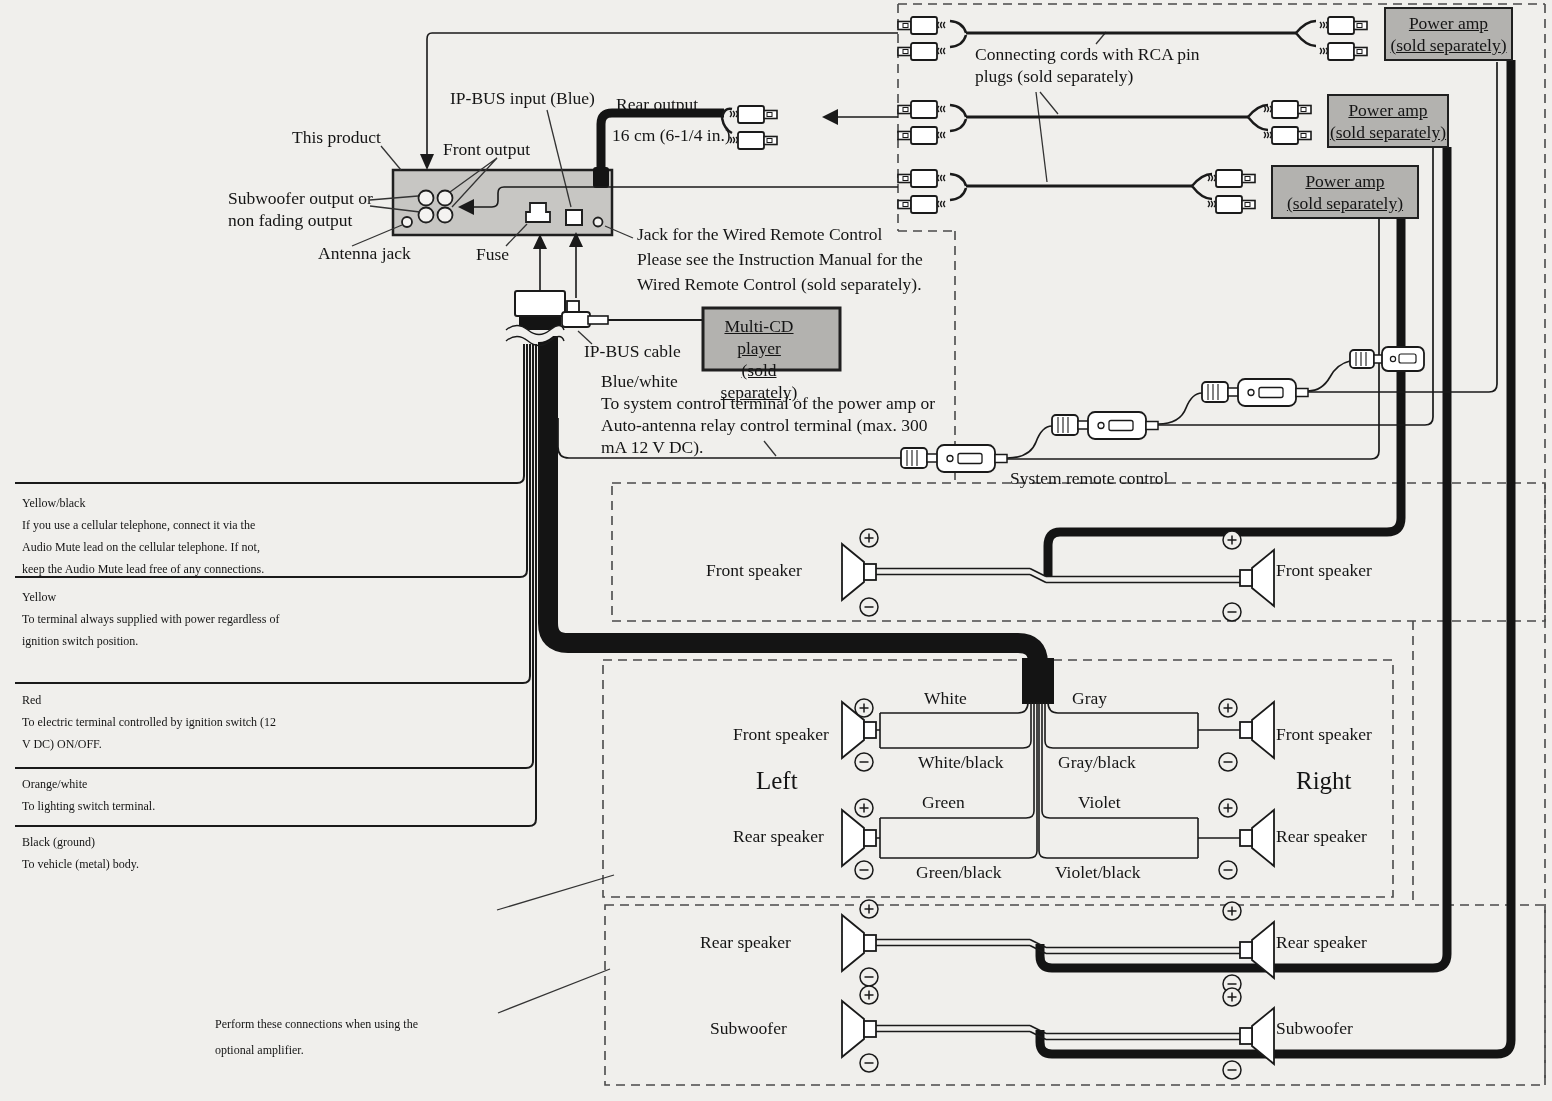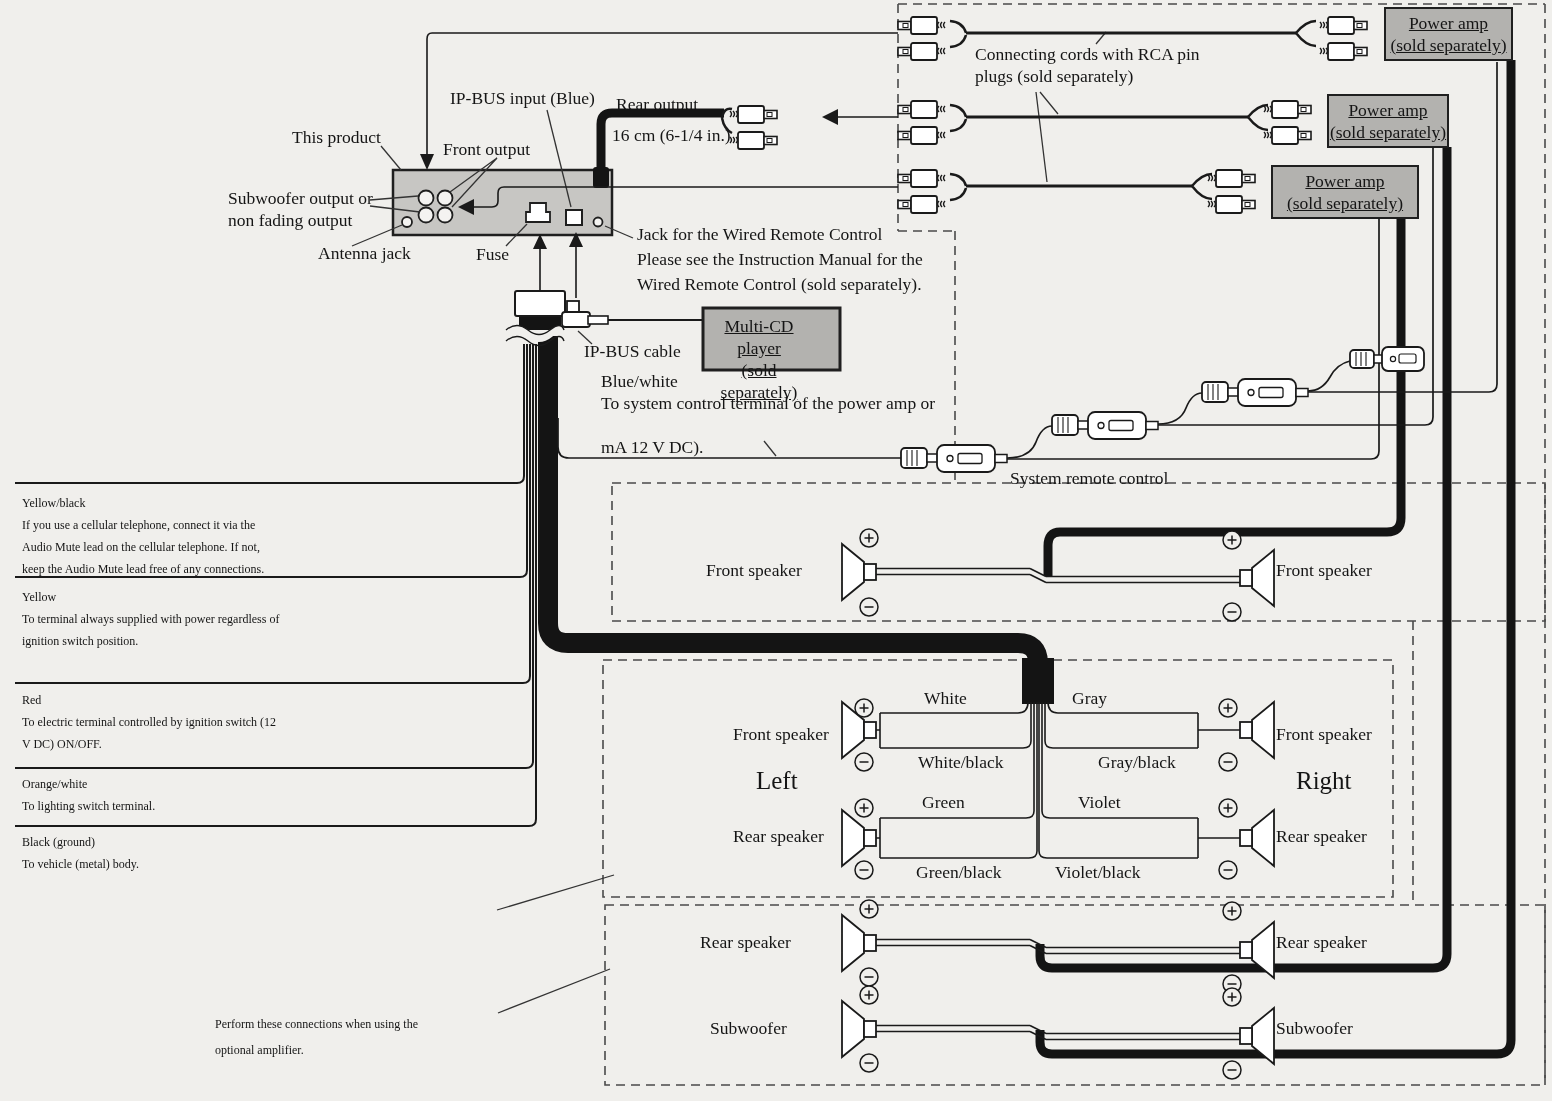--- a/index.html
+++ b/index.html
@@ -269,20 +269,21 @@
 <div class="lbl" style="left:637px;top:274px">Wired Remote Control (sold separately).</div>
 
 <div class="lbl" style="left:584px;top:341px">IP-BUS cable</div>
 <div class="boxlbl" style="left:703px;top:315px;width:112px">
   <div>Multi-CD player</div>
   <div>(sold separately)</div>
 </div>
 
 <div class="lbl" style="left:601px;top:371px">Blue/white</div>
 <div class="lbl" style="left:601px;top:393px">To system control terminal of the power amp or</div>
+<div class="lbl" style="left:601px;top:415px">Auto-antenna relay control terminal (max. 300</div>
 <div class="lbl" style="left:601px;top:437px">mA 12 V DC).</div>
 <div class="lbl" style="left:1010px;top:468px">System remote control</div>
 
 <div class="lbl" style="left:975px;top:44px">Connecting cords with RCA pin</div>
 <div class="lbl" style="left:975px;top:66px">plugs (sold separately)</div>
 
 <div class="boxlbl" style="left:1385px;top:12px;width:127px">
   <div>Power amp</div>
   <div>(sold separately)</div>
 </div>
@@ -331,21 +332,21 @@
 <div class="lbl" style="left:733px;top:724px">Front speaker</div>
 <div class="lbl" style="left:1276px;top:724px">Front speaker</div>
 <div class="lbl" style="left:733px;top:826px">Rear speaker</div>
 <div class="lbl" style="left:1276px;top:826px">Rear speaker</div>
 <div class="lbl big" style="left:756px;top:770px">Left</div>
 <div class="lbl big" style="left:1296px;top:770px">Right</div>
 
 <div class="lbl" style="left:924px;top:688px">White</div>
 <div class="lbl" style="left:918px;top:752px">White/black</div>
 <div class="lbl" style="left:1072px;top:688px">Gray</div>
-<div class="lbl" style="left:1098px;top:752px">Gray/black</div>
+<div class="lbl" style="left:1058px;top:752px">Gray/black</div>
 <div class="lbl" style="left:922px;top:792px">Green</div>
 <div class="lbl" style="left:916px;top:862px">Green/black</div>
 <div class="lbl" style="left:1078px;top:792px">Violet</div>
 <div class="lbl" style="left:1055px;top:862px">Violet/black</div>
 
 <div class="lbl" style="left:700px;top:932px">Rear speaker</div>
 <div class="lbl" style="left:1276px;top:932px">Rear speaker</div>
 <div class="lbl" style="left:710px;top:1018px">Subwoofer</div>
 <div class="lbl" style="left:1276px;top:1018px">Subwoofer</div>
 

